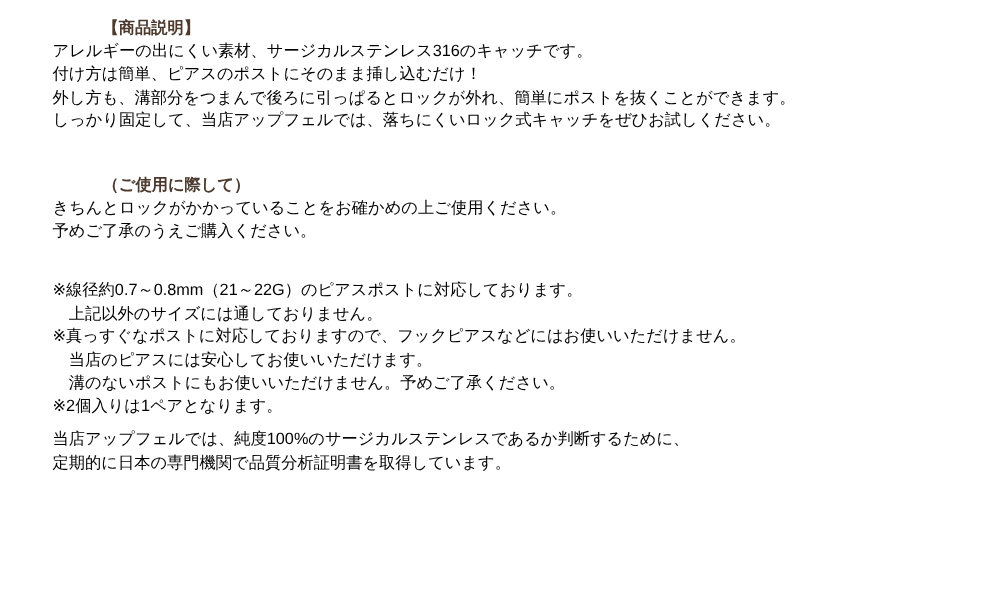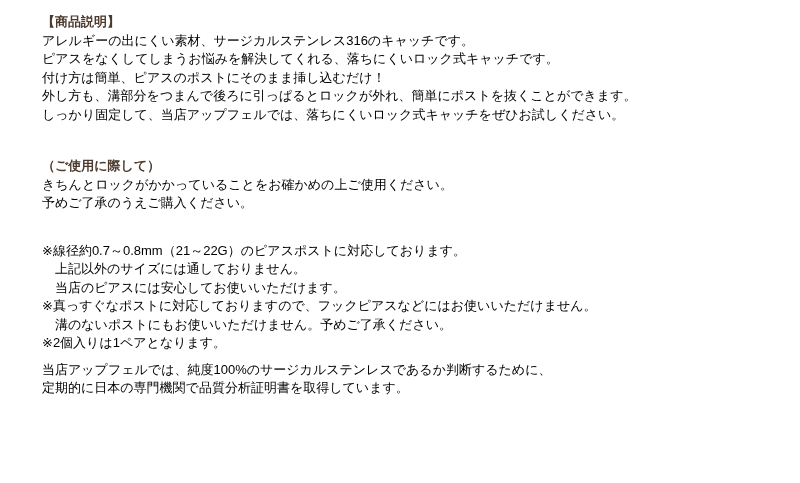--- a/index.html
+++ b/index.html
@@ -22,57 +22,57 @@
   .section {
     margin: 0;
     padding: 0;
   }
   .section-heading {
     font-size: 13px;
     font-weight: bold;
     color: #4c3a2e;
     line-height: 18.5px;
     white-space: pre;
+    margin-left: 40px;
   }
   .text-line {
     font-size: 13px;
     font-weight: normal;
     color: #000000;
     line-height: 18.5px;
     white-space: pre;
   }
   .sec-usage   { margin-top: 33px; }
   .sec-notes   { margin-top: 29px; }
   .sec-quality { margin-top: 8px; }
 </style>
 </head>
 <body>
 
 <div class="page">
 
   <div class="section sec-description">
     <div class="section-heading">【商品説明】</div>
     <div class="text-line">アレルギーの出にくい素材、サージカルステンレス316のキャッチです。</div>
-    <div class="text-line">ピアスをなくしてしまうお悩みを解決してくれる、落ちにくいロック式キャッチです。</div>
     <div class="text-line">付け方は簡単、ピアスのポストにそのまま挿し込むだけ！</div>
     <div class="text-line">外し方も、溝部分をつまんで後ろに引っぱるとロックが外れ、簡単にポストを抜くことができます。</div>
     <div class="text-line">しっかり固定して、当店アップフェルでは、落ちにくいロック式キャッチをぜひお試しください。</div>
   </div>
 
   <div class="section sec-usage">
     <div class="section-heading">（ご使用に際して）</div>
     <div class="text-line">きちんとロックがかかっていることをお確かめの上ご使用ください。</div>
     <div class="text-line">予めご了承のうえご購入ください。</div>
   </div>
 
   <div class="section sec-notes">
     <div class="text-line">※線径約0.7～0.8mm（21～22G）のピアスポストに対応しております。</div>
     <div class="text-line">　上記以外のサイズには通しておりません。</div>
+    <div class="text-line">※真っすぐなポストに対応しておりますので、フックピアスなどにはお使いいただけません。</div>
     <div class="text-line">　当店のピアスには安心してお使いいただけます。</div>
-    <div class="text-line">※真っすぐなポストに対応しておりますので、フックピアスなどにはお使いいただけません。</div>
     <div class="text-line">　溝のないポストにもお使いいただけません。予めご了承ください。</div>
     <div class="text-line">※2個入りは1ペアとなります。</div>
   </div>
 
   <div class="section sec-quality">
     <div class="text-line">当店アップフェルでは、純度100%のサージカルステンレスであるか判断するために、</div>
     <div class="text-line">定期的に日本の専門機関で品質分析証明書を取得しています。</div>
   </div>
 
 </div>

